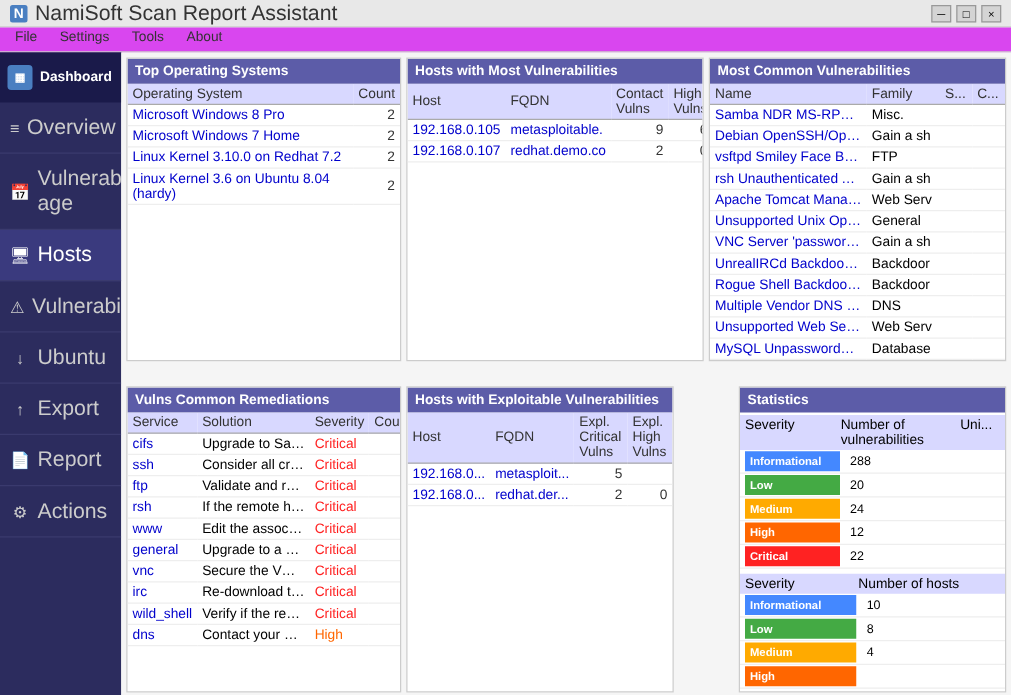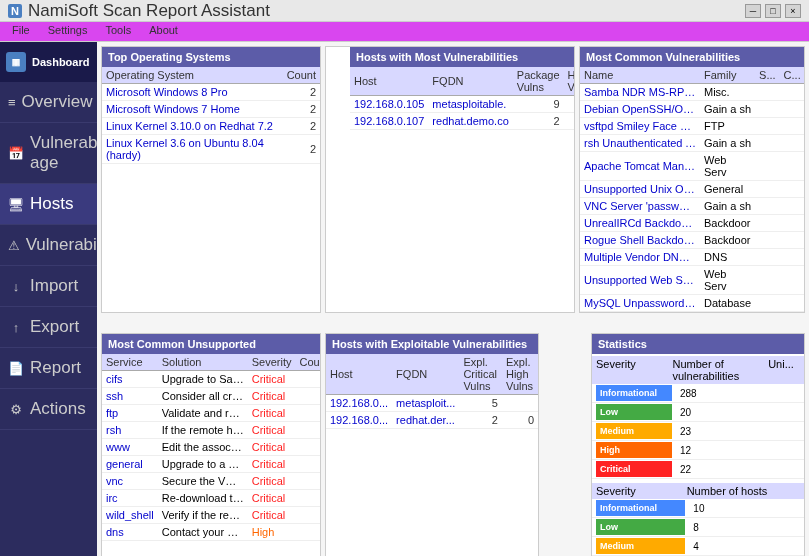--- a/index.html
+++ b/index.html
@@ -153,21 +153,21 @@
     <div class="sidebar-item active">
       <span class="sidebar-item-icon">🖥</span>
       <span class="sidebar-item-label">Hosts</span>
     </div>
     <div class="sidebar-item">
       <span class="sidebar-item-icon">⚠</span>
       <span class="sidebar-item-label">Vulnerabilities</span>
     </div>
     <div class="sidebar-item">
       <span class="sidebar-item-icon">↓</span>
-      <span class="sidebar-item-label">Import</span>
+      <span class="sidebar-item-label">Ubuntu</span>
     </div>
     <div class="sidebar-item">
       <span class="sidebar-item-icon">↑</span>
       <span class="sidebar-item-label">Export</span>
     </div>
     <div class="sidebar-item">
       <span class="sidebar-item-icon">📄</span>
       <span class="sidebar-item-label">Report</span>
     </div>
     <div class="sidebar-item">
@@ -206,29 +206,29 @@
                   </tr>
                   <tr>
                     <td class="link" style="color:#0000cc;">Linux Kernel 3.6 on Ubuntu 8.04 (hardy)</td>
                     <td class="num">2</td>
                   </tr>
                 </tbody>
             </table>
           </div>
         </div>
 
-        <div class="panel" style="flex:1;padding-left:24px;">
+        <div class="panel" style="flex:1;">
           <div class="panel-header">Hosts with Most Vulnerabilities</div>
           <div class="scrollable" style="flex:1;">
             <table class="panel-table">
               <thead>
                 <tr>
                   <th>Host</th>
                   <th>FQDN</th>
-                  <th>Package Vulns</th>
+                  <th>Contact Vulns</th>
                   <th>High Vulns</th>
                 </tr>
               </thead>
               <tbody id="hosts-vulns-body">
                   <tr>
                     <td class="link" style="color:#0000cc;">192.168.0.105</td>
                     <td style="color:#0000cc;margin-left:44px;">metasploitable.</td>
                     <td class="num">9</td>
                     <td class="num">6</td>
                   </tr>
@@ -331,21 +331,21 @@
                 </tbody>
             </table>
           </div>
         </div>
 
       </div>
 
       <div class="panels-row">
 
         <div class="panel" style="width:220px;">
-          <div class="panel-header">Most Common Unsupported</div>
+          <div class="panel-header">Vulns Common Remediations</div>
           <div class="scrollable" style="flex:1;">
             <table class="panel-table">
               <thead>
                 <tr>
                   <th>Service</th>
                   <th>Solution</th>
                   <th>Severity</th>
                   <th>Count</th>
                 </tr>
               </thead>
@@ -460,21 +460,21 @@
                   <div style="flex:1.5; padding-left:8px; font-size:10px;">288</div>
                   <div style="flex:0.5; font-size:10px;"></div>
                 </div>
                 <div style="display: flex; align-items: center; padding: 1px 4px; border-bottom: 1px solid rgb(238, 238, 238);">
                   <div style="flex:1.2; height:16px; background:#44aa44; display:flex; align-items:center; padding-left:4px; color:white; font-size:9px; font-weight:bold;">Low</div>
                   <div style="flex:1.5; padding-left:8px; font-size:10px;">20</div>
                   <div style="flex:0.5; font-size:10px;"></div>
                 </div>
                 <div style="display: flex; align-items: center; padding: 1px 4px; border-bottom: 1px solid rgb(238, 238, 238);">
                   <div style="flex:1.2; height:16px; background:#ffaa00; display:flex; align-items:center; padding-left:4px; color:white; font-size:9px; font-weight:bold;">Medium</div>
-                  <div style="flex:1.5; padding-left:8px; font-size:10px;">23</div>
+                  <div style="flex:1.5; padding-left:8px; font-size:10px;">24</div>
                   <div style="flex:0.5; font-size:10px;"></div>
                 </div>
                 <div style="display: flex; align-items: center; padding: 1px 4px; border-bottom: 1px solid rgb(238, 238, 238);">
                   <div style="flex:1.2; height:16px; background:#ff6600; display:flex; align-items:center; padding-left:4px; color:white; font-size:9px; font-weight:bold;">High</div>
                   <div style="flex:1.5; padding-left:8px; font-size:10px;">12</div>
                   <div style="flex:0.5; font-size:10px;"></div>
                 </div>
                 <div style="display: flex; align-items: center; padding: 1px 4px; border-bottom: 1px solid rgb(238, 238, 238);">
                   <div style="flex:1.2; height:16px; background:#ff2222; display:flex; align-items:center; padding-left:4px; color:white; font-size:9px; font-weight:bold;">Critical</div>
                   <div style="flex:1.5; padding-left:8px; font-size:10px;">22</div>

